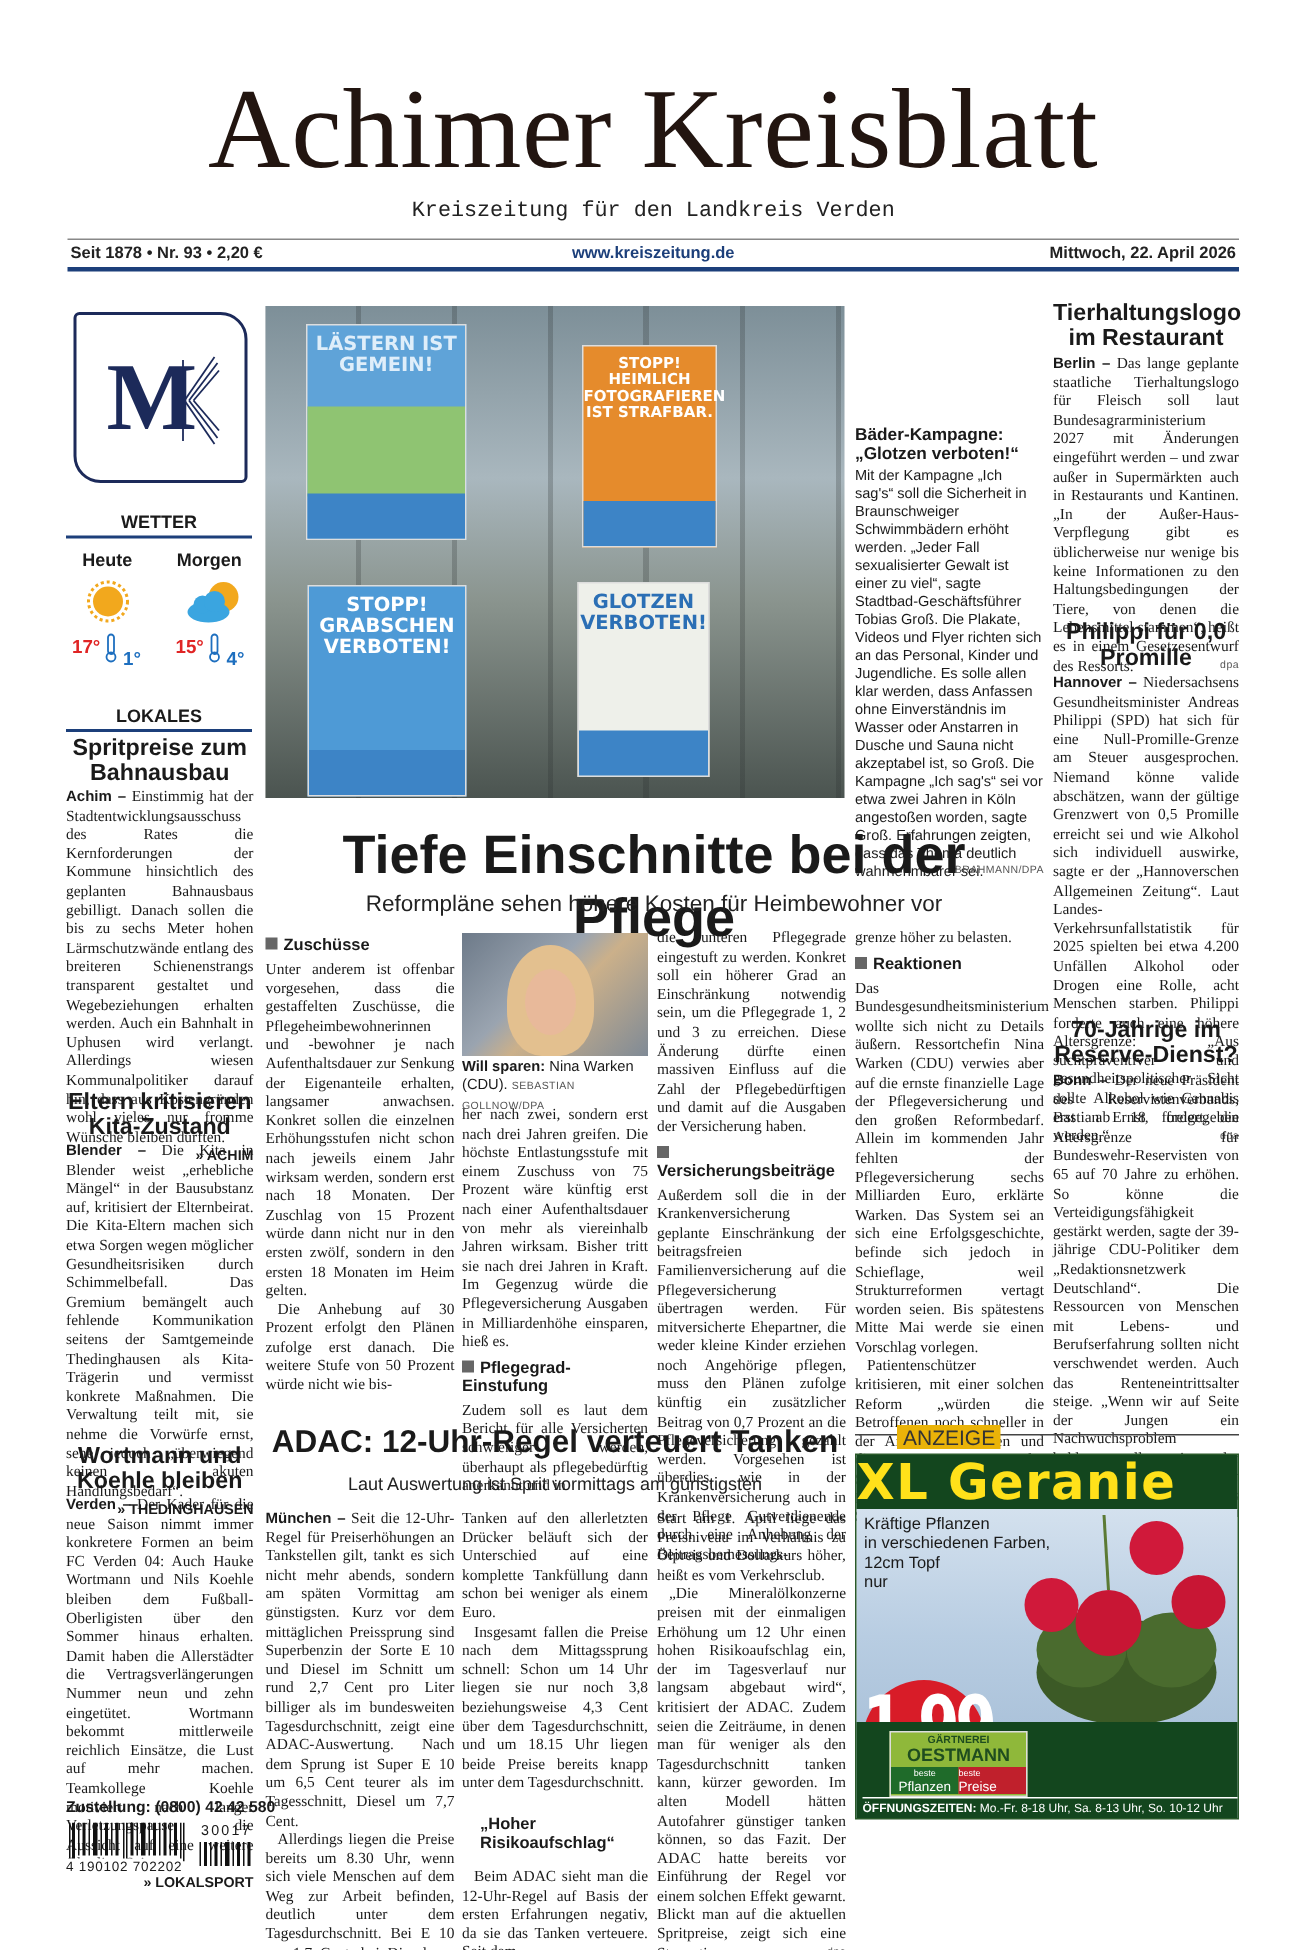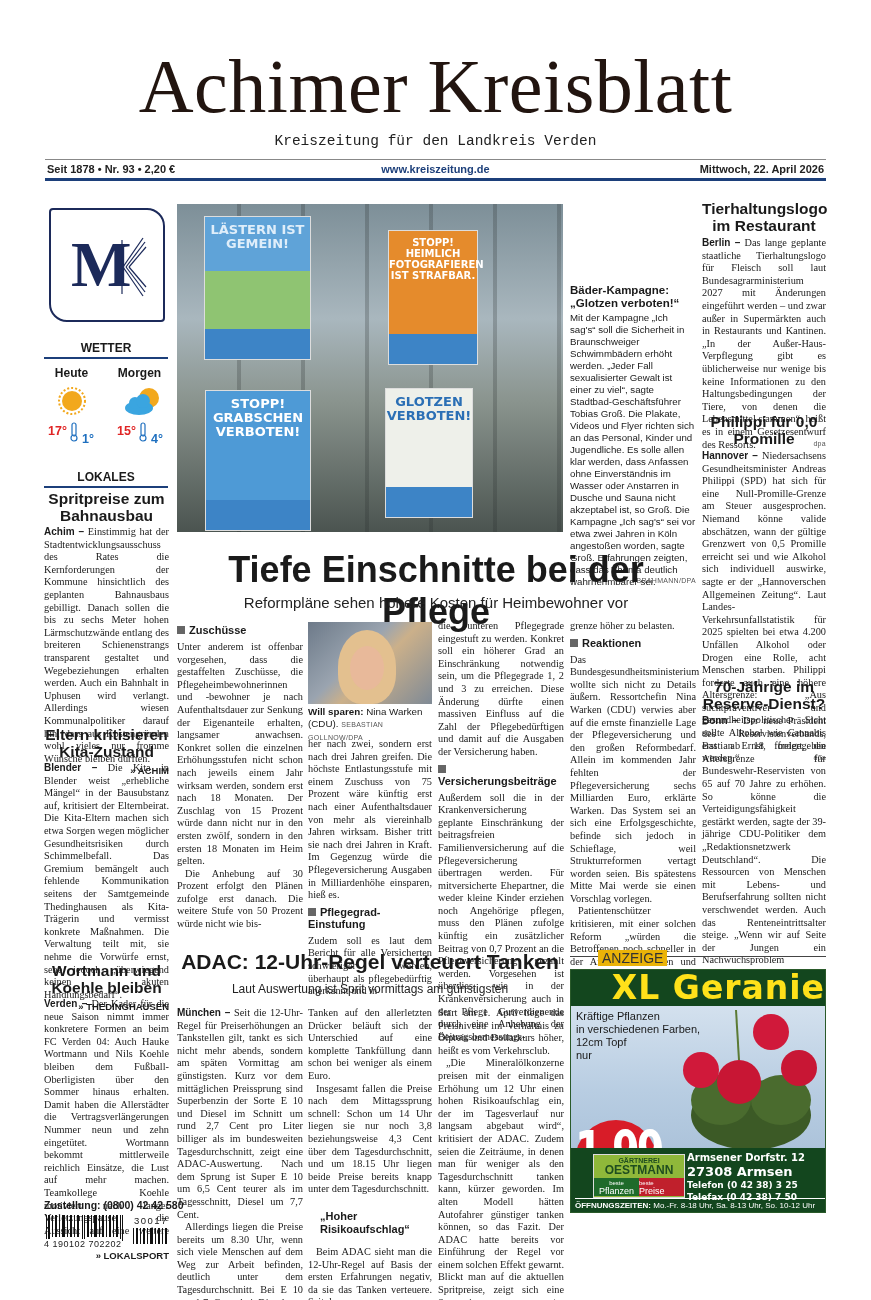--- a/index.html
+++ b/index.html
@@ -32,21 +32,21 @@
 .wx-col{position:absolute;top:366px;width:55px;text-align:center;font-family:"Liberation Sans",sans-serif;font-weight:bold;font-size:12px}
 .temp-hi{position:absolute;font-family:"Liberation Sans",sans-serif;font-weight:bold;font-size:12.5px;color:#e02525}
 .temp-lo{position:absolute;font-family:"Liberation Sans",sans-serif;font-weight:bold;font-size:12.5px;color:#1e6fbf}
 
 #main-photo{position:absolute;left:177px;top:204px;width:386px;height:328px;background:linear-gradient(180deg,#7d8f98 0%,#a9b7be 35%,#8a948e 60%,#4b5450 100%);overflow:hidden}
 .poster{position:absolute;border:1px solid #ddd}
 .poster .pt{position:absolute;left:0;right:0;top:6px;text-align:center;font-family:"DejaVu Sans",sans-serif;font-weight:bold;font-size:13px;line-height:14px;color:#fff}
 .poster .foot{position:absolute;left:0;right:0;bottom:0;height:30px;background:#3d84c6}
 
 #ad{position:absolute;left:570px;top:969px;width:256px;height:244px;background:linear-gradient(180deg,#dfe9f3 0%,#b8cde2 50%,#9fb8d2 100%);border:1px solid #2a5a2a}
-#ad-title{position:absolute;left:0;top:0;width:100%;height:36px;background:#13461e;color:#ffe11a;font-family:"DejaVu Sans",sans-serif;font-weight:bold;font-size:33px;line-height:36px;text-align:right;letter-spacing:1px}
+#ad-title{position:absolute;left:0;top:0;width:100%;height:36px;background:#13461e;color:#ffe11a;font-family:"DejaVu Sans",sans-serif;font-weight:bold;font-size:33px;line-height:36px;text-align:left;letter-spacing:1px}
 #ad-desc{position:absolute;left:5px;top:40px;font-family:"Liberation Sans",sans-serif;font-size:11px;line-height:13px;color:#1a1a1a}
 #ad-price{position:absolute;left:4px;top:150px;width:82px;height:82px;border-radius:50%;background:#d81c28}
 #ad-price span{position:absolute;left:0;top:10px;width:100%;text-align:center;font-family:"DejaVu Sans",sans-serif;font-weight:bold;font-size:40px;color:#fff;letter-spacing:-3px;transform:scaleY(1.45)}
 #ad-bottom{position:absolute;left:0;bottom:0;width:100%;height:64px;background:#13461e}
 #ad-logo{position:absolute;left:22px;top:6px;width:92px;height:44px;background:#8fb83a;border:1px solid #ddd}
 #ad-addr{position:absolute;left:116px;top:4px;color:#fff;font-family:"DejaVu Sans",sans-serif;font-weight:bold;font-size:10px;line-height:12px}
 #ad-hours{position:absolute;left:4px;bottom:2px;width:250px;font-family:"Liberation Sans",sans-serif;font-size:8px;color:#fff;border-top:1px solid #fff;padding-top:2px}
 </style>
 </head>
 <body>
@@ -305,21 +305,15 @@
         <div class="sans" style="flex:1;background:#1f6b2a;color:#fff;text-align:center;font-size:9px;line-height:8px;padding-top:1px">
             <div style="font-size:6px">beste</div>
             <div>Pflanzen</div>
           </div>
         <div class="sans" style="flex:1;background:#c0202c;color:#fff;text-align:left;font-size:9px;line-height:8px;padding-top:1px">
             <div style="font-size:6px">beste</div>
             <div>Preise</div>
           </div>
       </div>
     </div>
-    <div id="ad-addr">
-      <div>Armsener Dorfstr. 12</div>
-      <div style="font-size:13px;line-height:15px">27308 Armsen</div>
-      <div style="font-size:9px">Telefon (0 42 38) 3 25</div>
-      <div style="font-size:9px">Telefax (0 42 38) 7 50</div>
-    </div>
     <div id="ad-hours"><b>ÖFFNUNGSZEITEN:</b> <span>Mo.-Fr. 8-18 Uhr, Sa. 8-13 Uhr, So. 10-12 Uhr</span></div>
   </div>
 </div>
 
 </body></html>

